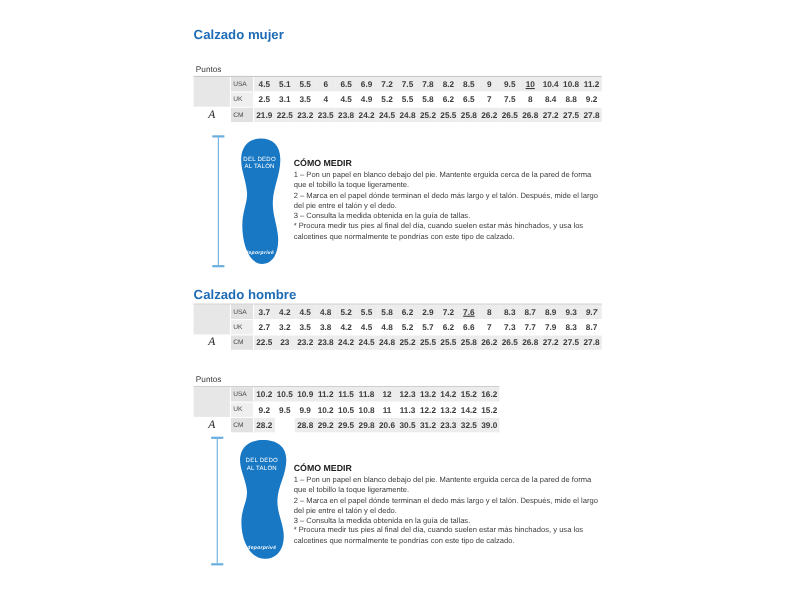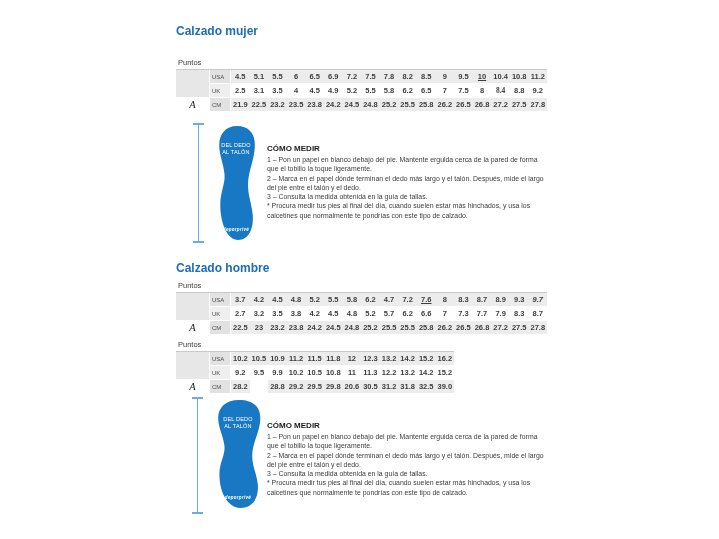--- a/index.html
+++ b/index.html
@@ -162,21 +162,21 @@
       <div class="cell value" style="grid-area: 2 / 7;">4.5</div>
       <div class="cell value" style="grid-area: 2 / 8;">4.9</div>
       <div class="cell value" style="grid-area: 2 / 9;">5.2</div>
       <div class="cell value" style="grid-area: 2 / 10;">5.5</div>
       <div class="cell value" style="grid-area: 2 / 11;">5.8</div>
       <div class="cell value" style="grid-area: 2 / 12;">6.2</div>
       <div class="cell value" style="grid-area: 2 / 13;">6.5</div>
       <div class="cell value" style="grid-area: 2 / 14;">7</div>
       <div class="cell value" style="grid-area: 2 / 15;">7.5</div>
       <div class="cell value" style="grid-area: 2 / 16;">8</div>
-      <div class="cell value" style="grid-area: 2 / 17; font-family: Liberation Serif, serif;">8.4</div>
+      <div class="cell value" style="grid-area: 2 / 17;">8.4</div>
       <div class="cell value" style="grid-area: 2 / 18;">8.8</div>
       <div class="cell value" style="grid-area: 2 / 19;">9.2</div>
       <div class="cell letter" style="grid-area: 3 / 1;">A</div>
       <div class="cell label band" style="grid-area: 3 / 2;">CM</div>
       <div class="cell value band" style="grid-area: 3 / 3;">21.9</div>
       <div class="cell value band" style="grid-area: 3 / 4;">22.5</div>
       <div class="cell value band" style="grid-area: 3 / 5;">23.2</div>
       <div class="cell value band" style="grid-area: 3 / 6;">23.5</div>
       <div class="cell value band" style="grid-area: 3 / 7;">23.8</div>
       <div class="cell value band" style="grid-area: 3 / 8;">24.2</div>
@@ -213,32 +213,32 @@
     <div class="howto-title">CÓMO MEDIR</div>
     <p>1 – Pon un papel en blanco debajo del pie. Mantente erguida cerca de la pared de forma que el tobillo la toque ligeramente.</p>
     <p>2 – Marca en el papel dónde terminan el dedo más largo y el talón. Después, mide el largo del pie entre el talón y el dedo.</p>
     <p>3 – Consulta la medida obtenida en la guía de tallas.</p>
     <p>* Procura medir tus pies al final del día, cuando suelen estar más hinchados, y usa los calcetines que normalmente te pondrías con este tipo de calzado.</p>
   </div>
 
   <div class="section-heading" style="top:261px;">Calzado hombre</div>
 
   <div class="puntos-label" style="top:281px;">Puntos</div>
-  <div class="size-table" style="top: 292px; grid-template-columns: 34px 21px repeat(17, 18.6px);">
+  <div class="size-table" style="top: 276px; grid-template-columns: 34px 21px repeat(17, 18.6px);">
       <div class="cell stub" style="grid-area: 1 / 1 / 3 / 2;"></div>
       <div class="cell label band" style="grid-area: 1 / 2;">USA</div>
       <div class="cell value band" style="grid-area: 1 / 3;">3.7</div>
       <div class="cell value band" style="grid-area: 1 / 4;">4.2</div>
       <div class="cell value band" style="grid-area: 1 / 5;">4.5</div>
       <div class="cell value band" style="grid-area: 1 / 6;">4.8</div>
       <div class="cell value band" style="grid-area: 1 / 7;">5.2</div>
       <div class="cell value band" style="grid-area: 1 / 8;">5.5</div>
       <div class="cell value band" style="grid-area: 1 / 9;">5.8</div>
       <div class="cell value band" style="grid-area: 1 / 10;">6.2</div>
-      <div class="cell value band" style="grid-area: 1 / 11;">4.7</div>
+      <div class="cell value band" style="grid-area: 1 / 11;">2.9</div>
       <div class="cell value band" style="grid-area: 1 / 12;">7.2</div>
       <div class="cell value band" style="grid-area: 1 / 13; text-decoration: underline;">7.6</div>
       <div class="cell value band" style="grid-area: 1 / 14;">8</div>
       <div class="cell value band" style="grid-area: 1 / 15;">8.3</div>
       <div class="cell value band" style="grid-area: 1 / 16;">8.7</div>
       <div class="cell value band" style="grid-area: 1 / 17;">8.9</div>
       <div class="cell value band" style="grid-area: 1 / 18;">9.3</div>
       <div class="cell value band" style="grid-area: 1 / 19; font-style: italic;">9.7</div>
       <div class="cell label" style="grid-area: 2 / 2;">UK</div>
       <div class="cell value" style="grid-area: 2 / 3;">2.7</div>
@@ -312,21 +312,21 @@
       <div class="cell label band" style="grid-area: 3 / 2;">CM</div>
       <div class="cell value band" style="grid-area: 3 / 3;">28.2</div>
       <div class="cell value band" style="grid-area: 3 / 4; margin-top: 28px;">28.5</div>
       <div class="cell value band" style="grid-area: 3 / 5;">28.8</div>
       <div class="cell value band" style="grid-area: 3 / 6;">29.2</div>
       <div class="cell value band" style="grid-area: 3 / 7;">29.5</div>
       <div class="cell value band" style="grid-area: 3 / 8;">29.8</div>
       <div class="cell value band" style="grid-area: 3 / 9;">20.6</div>
       <div class="cell value band" style="grid-area: 3 / 10;">30.5</div>
       <div class="cell value band" style="grid-area: 3 / 11;">31.2</div>
-      <div class="cell value band" style="grid-area: 3 / 12;">31.8</div>
+      <div class="cell value band" style="grid-area: 3 / 12;">23.3</div>
       <div class="cell value band" style="grid-area: 3 / 13;">32.5</div>
       <div class="cell value band" style="grid-area: 3 / 14;">39.0</div>
     </div>
 
   <div class="measure-line" style="left:192px; top:397px; height:117px;">
     <div class="cap"></div>
     <div class="stem"></div>
     <div class="cap"></div>
   </div>
   <div class="foot-wrap" style="left:212px; top:399px; width:52px; height:110px;">

